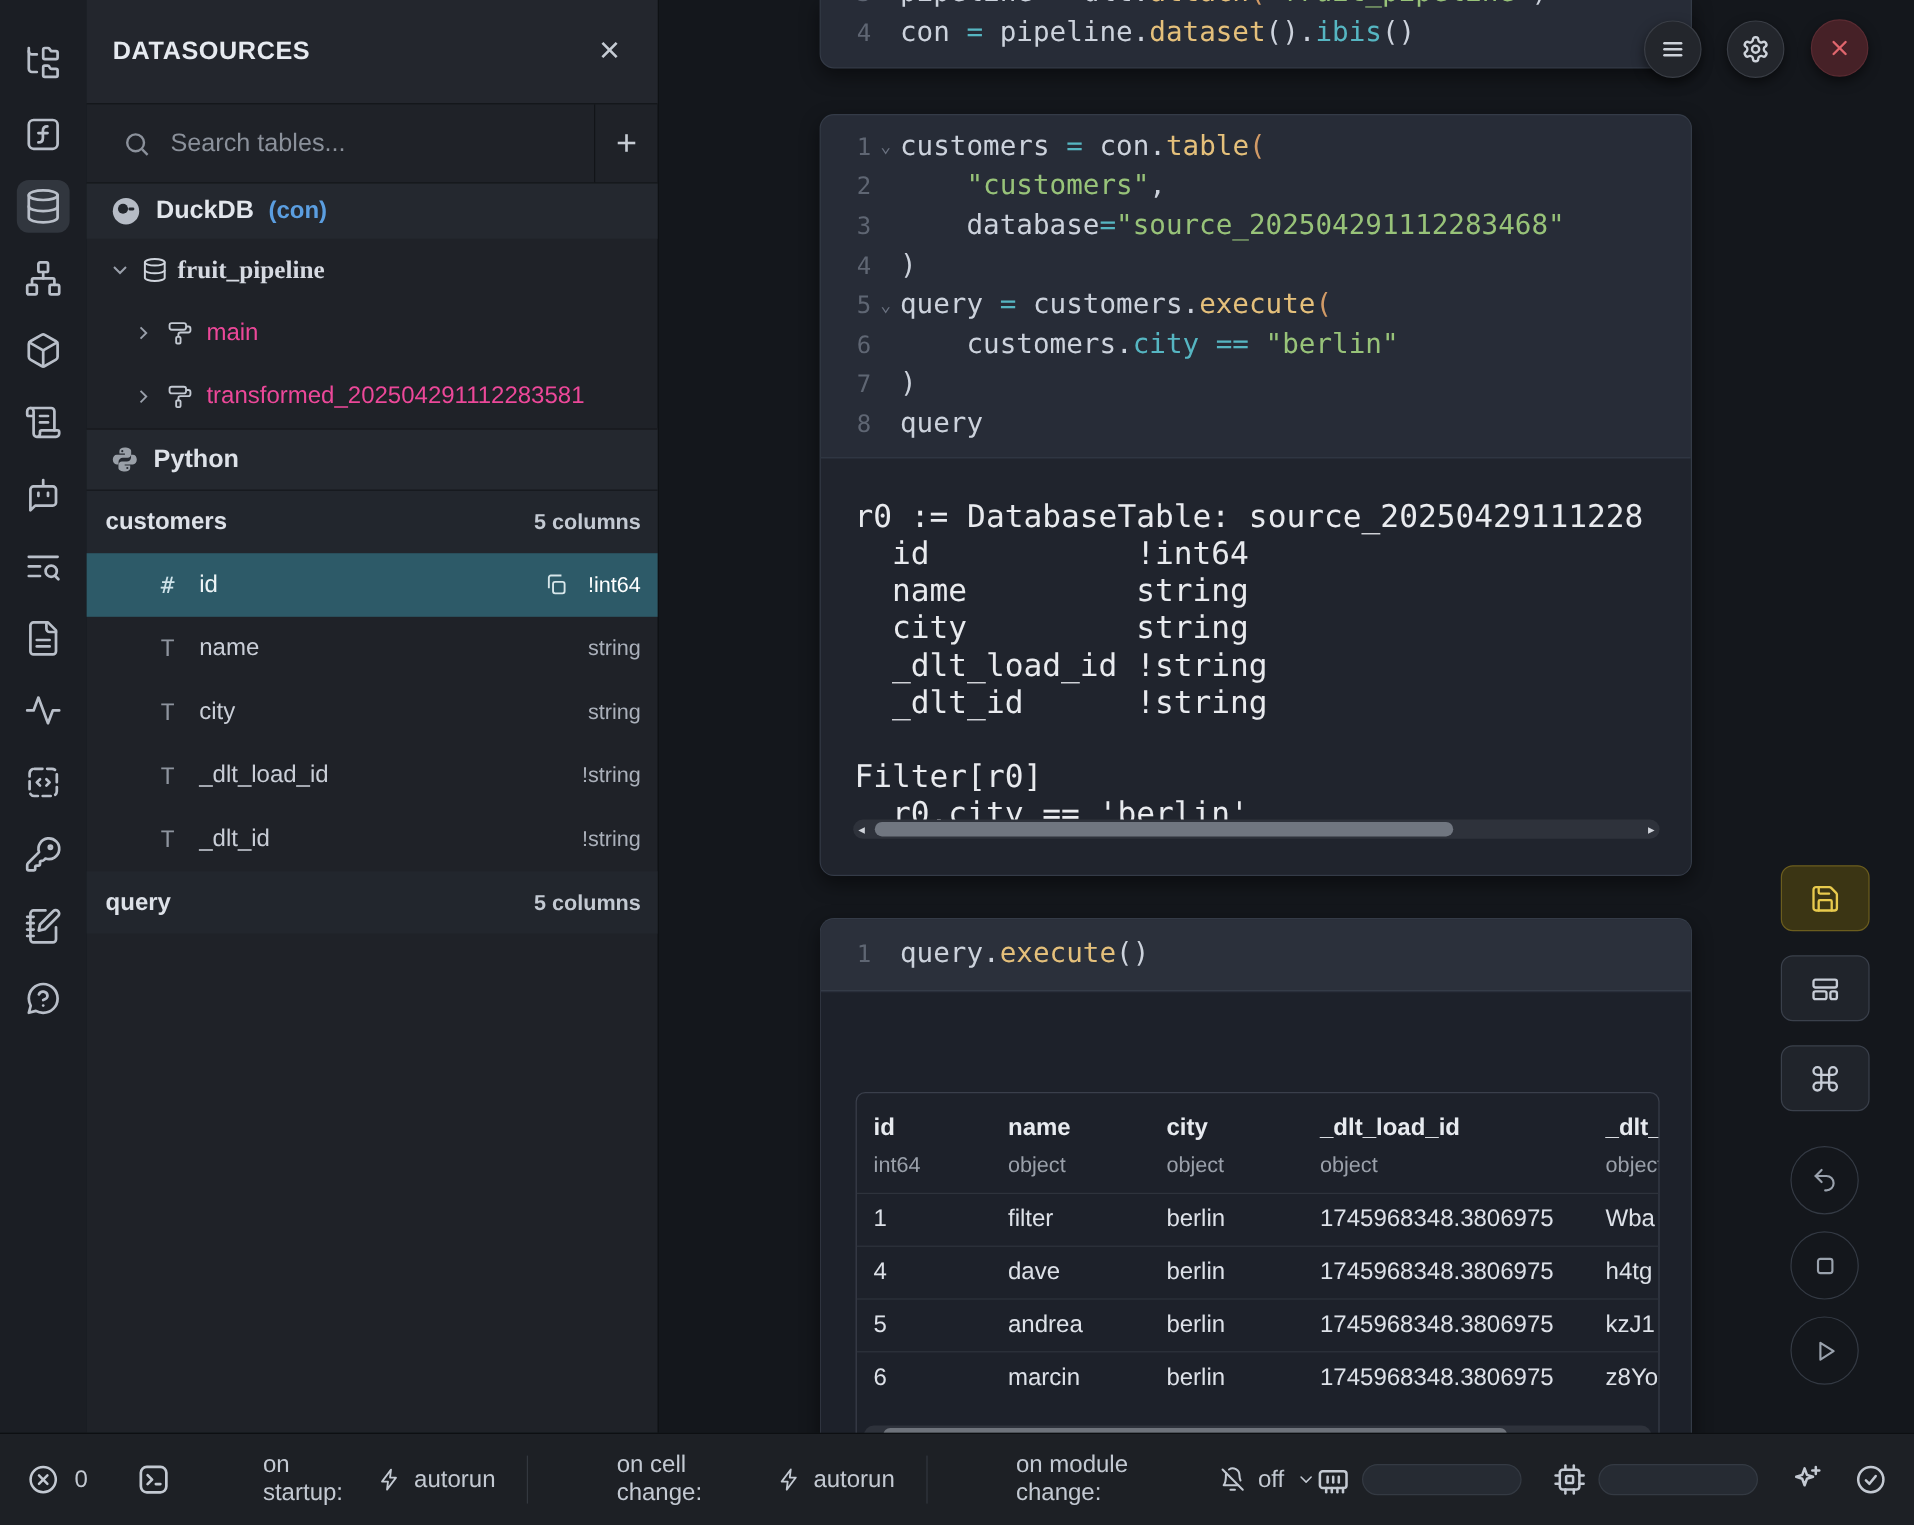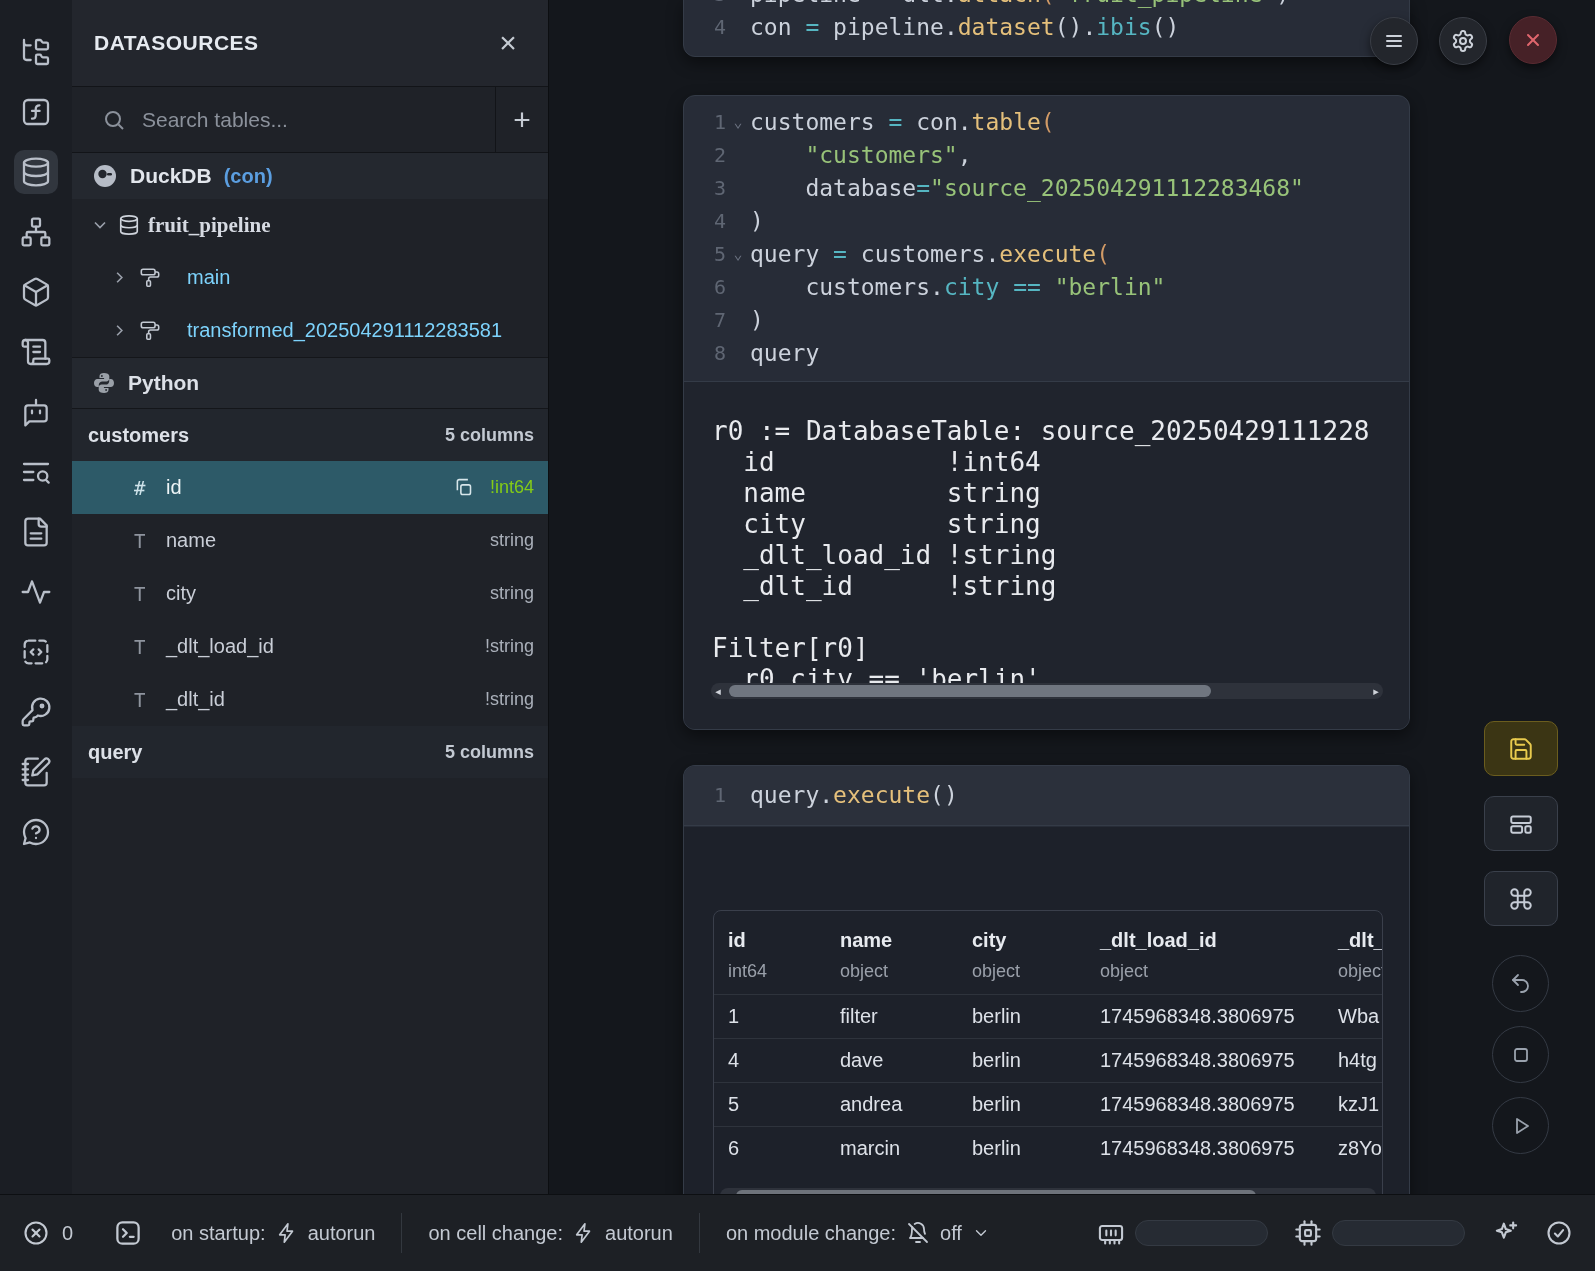--- a/index.html
+++ b/index.html
@@ -32,35 +32,35 @@
   .conn-row { height:46px; background:#24282f; display:flex; align-items:center; padding:0 20px; gap:12px; }
   .conn-row .label { font-size:21px; font-weight:bold; color:#e2e6ec; }
   .conn-row .con { font-size:20px; font-weight:bold; color:#5b9ee0; }
   .db-row { height:52px; display:flex; align-items:center; padding:0 18px; gap:8px; cursor:pointer; }
   .db-row svg.chev { width:20px; height:20px; stroke:#9aa0ab; fill:none; stroke-width:2; }
   .db-row svg.dbi { width:22px; height:22px; stroke:#cfd4dc; fill:none; stroke-width:1.8; }
   .db-row .label { font-size:21px; font-weight:bold; color:#d6dae2; margin-left:0;font-family:Liberation Serif, serif; }
   .schema-row { height:53px; display:flex; align-items:center; padding-left:38px; gap:6px; cursor:pointer; }
   .schema-row svg.chev { width:19px; height:19px; stroke:#9aa0ab; fill:none; stroke-width:2; }
   .schema-row svg.sch { width:22px; height:22px; stroke:#c3c9d2; fill:none; stroke-width:1.7; margin-left:4px; }
-  .schema-row .label { font-size:20px; color:#7dd3fc; margin-left:20px; }
+  .schema-row .label { font-size:20px; color:#ec4899; margin-left:5px; }
   .py-row { height:52px; background:#24282f; border-top:1px solid #14161a; border-bottom:1px solid #14161a;
     display:flex; align-items:center; padding:0 20px; gap:12px; }
   .py-row .label { font-size:21px; font-weight:bold; color:#dde1e8; }
   .table-row-hdr { height:52px; background:#22262d; display:flex; align-items:center; padding:0 14px 0 16px; cursor:pointer; }
   .table-row-hdr .t-name { font-size:20px; font-weight:bold; color:#dde1e8; }
   .table-row-hdr .t-meta { margin-left:auto; font-size:18px; font-weight:bold; color:#c3c9d2; }
   .col-row { height:53px; display:flex; align-items:center; padding:0 14px 0 62px; cursor:pointer; }
   .col-row .ci { width:24px; font-size:19px; color:#8e949e; font-family:"DejaVu Sans Mono",monospace; }
   .col-row .cn { font-size:20px; color:#c9ced7; margin-left:8px; }
   .col-row .ct { margin-left:auto; font-size:18px; color:#aab0ba; display:flex; align-items:center; gap:14px; }
   .col-row.selected { background:#2d5a68; }
   .col-row.selected .ci { color:#cfe3ea; }
   .col-row.selected .cn { color:#eef5f7; }
-  .col-row.selected .ct { color:#84cc16;gap:16px; }
+  .col-row.selected .ct { color:#ffffff;gap:16px; }
   .col-row .copy-ic { width:21px; height:21px; stroke:#d7e6ea; fill:none; stroke-width:1.8; cursor:pointer; }
 
   
   .cell { position:absolute; left:683px; width:727px; background:#272c37;
     border:1px solid #343b47; box-shadow:0 6px 16px rgba(0,0,0,.45); overflow:hidden; }
   #cell1 { top:-1px; height:58px; border-radius:0 0 12px 12px; }
   #cell2 { top:95px; height:635px; border-radius:12px; }
   #cell3 { top:765px; height:507px; border-radius:12px 12px 0 0; border-bottom:none; }
   .code-area { padding:10px 0 0 14px; cursor:text; }
   #cell1 .code-area { padding-top:0; }
@@ -125,21 +125,21 @@
   #btn-save { background:#3b3514; border-color:#6b5d1e; }
   #btn-save svg { stroke:#e8ca4d; }
   .cir-btn { position:absolute; left:1492px; width:57px; height:57px; border-radius:50%; background:transparent;
     border:1px solid #343a44; display:flex; align-items:center; justify-content:center; cursor:pointer; z-index:6; }
   .cir-btn svg { width:24px; height:24px; stroke:#9aa2ad; fill:none; stroke-width:1.8; stroke-linecap:round; stroke-linejoin:round; }
 
   
   #statusbar { position:absolute; left:0; right:0; top:1194px; height:77px; background:#1d2025;
     border-top:1px solid #0d0f12; display:flex; align-items:center; padding:0 22px; z-index:20; }
   #statusbar svg { stroke:#c3c9d2; fill:none; stroke-width:1.8; stroke-linecap:round; stroke-linejoin:round; }
-  .sb-item { display:flex; align-items:center; gap:10px; font-size:20px; color:#c3c9d2; cursor:pointer; }
+  .sb-item { display:flex; align-items:center; gap:10px; font-size:20px; color:#c3c9d2; cursor:pointer;margin-left:48px; }
   .sb-div { width:1px; height:40px; background:#33383f; margin:0 26px; }
   #sb-errors { display:flex; align-items:center; gap:12px; cursor:pointer; }
   #sb-errors svg { width:28px; height:28px; }
   #sb-terminal { margin:0 28px 0 40px; cursor:pointer; }
   #sb-terminal svg { width:30px; height:30px; }
   .meter { display:flex; align-items:center; gap:10px; }
   .meter svg { width:28px; height:28px; }
   .bar { width:133px; height:26px; border-radius:13px; background:#262b33; border:1px solid #343a43; overflow:hidden; }
   .bar .fill { height:100%; background:#2d7e91; border-radius:13px 0 0 13px; }
   #sb-right { margin-left:auto; display:flex; align-items:center; gap:26px; }

